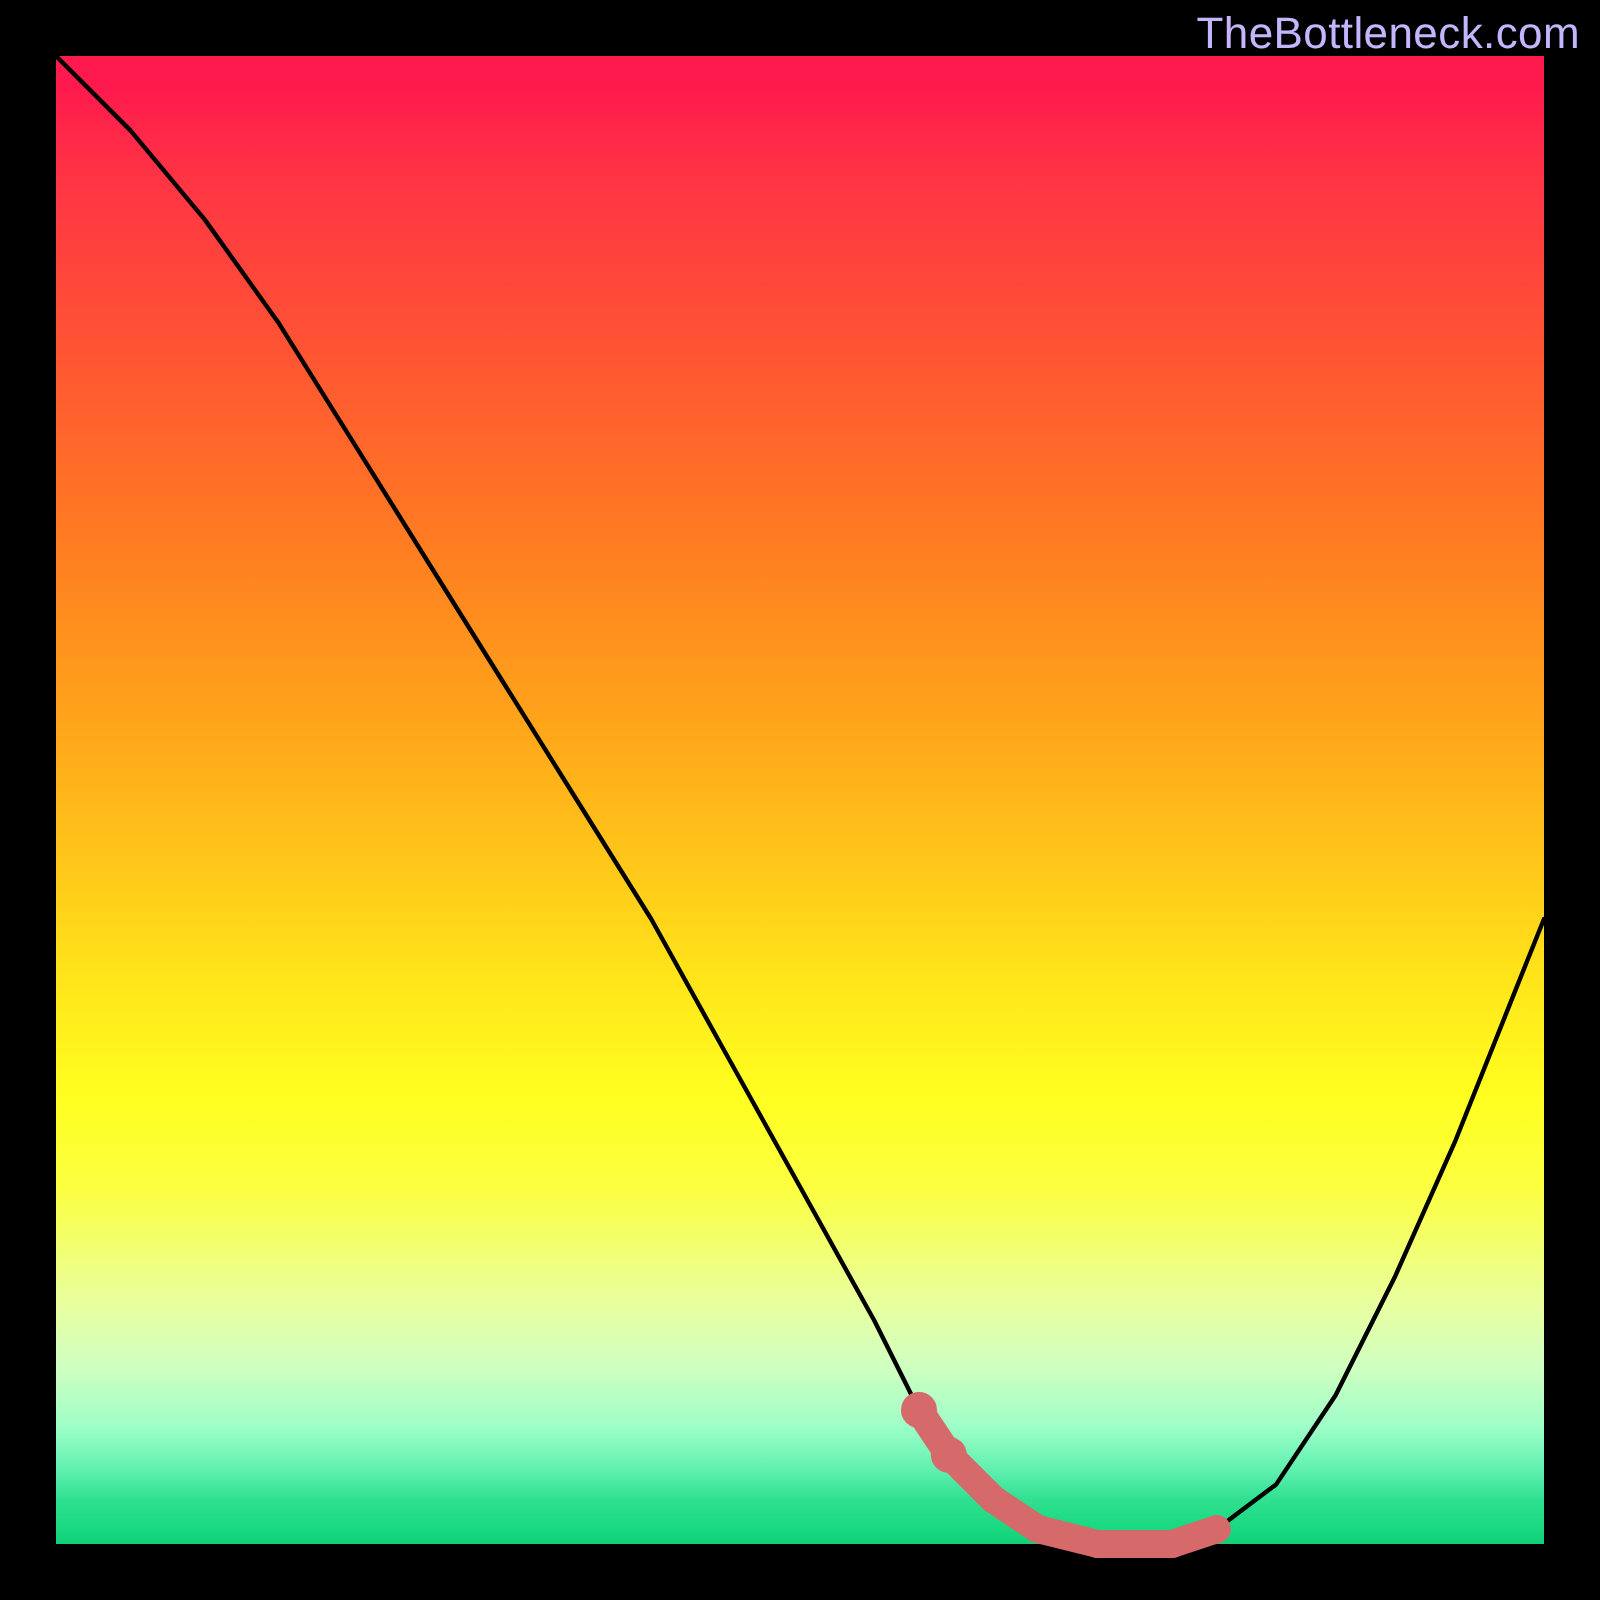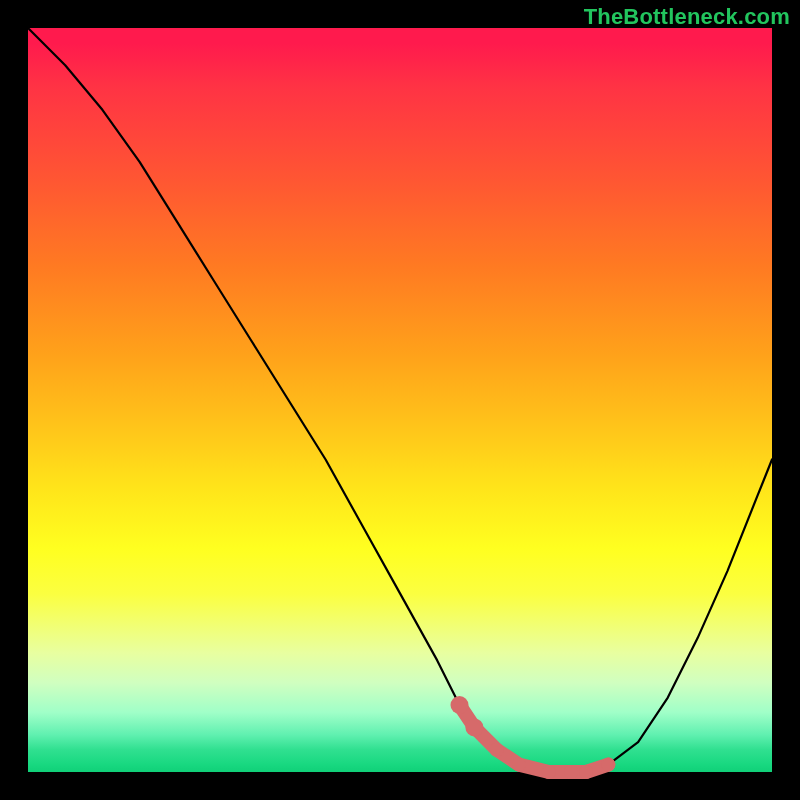--- a/index.html
+++ b/index.html
@@ -43,23 +43,23 @@
       #60f0b0 95%,
       #30e090 97%,
       #18d880 99%,
       #10d078 100%
     );
   }
   .watermark {
     position: absolute;
     top: 4px;
     right: 10px;
-    color: #22c55e;
+    color: #c4b5fd;
     font-size: 22px;
-    font-weight: bold;
+    font-weight: normal;
     letter-spacing: 0.2px;
     font-family: Arial, Helvetica, sans-serif;
     text-align: center;
   }
   svg.curve-layer {
     position: absolute;
     top: 28px;
     left: 28px;
     width: 744px;
     height: 744px;

